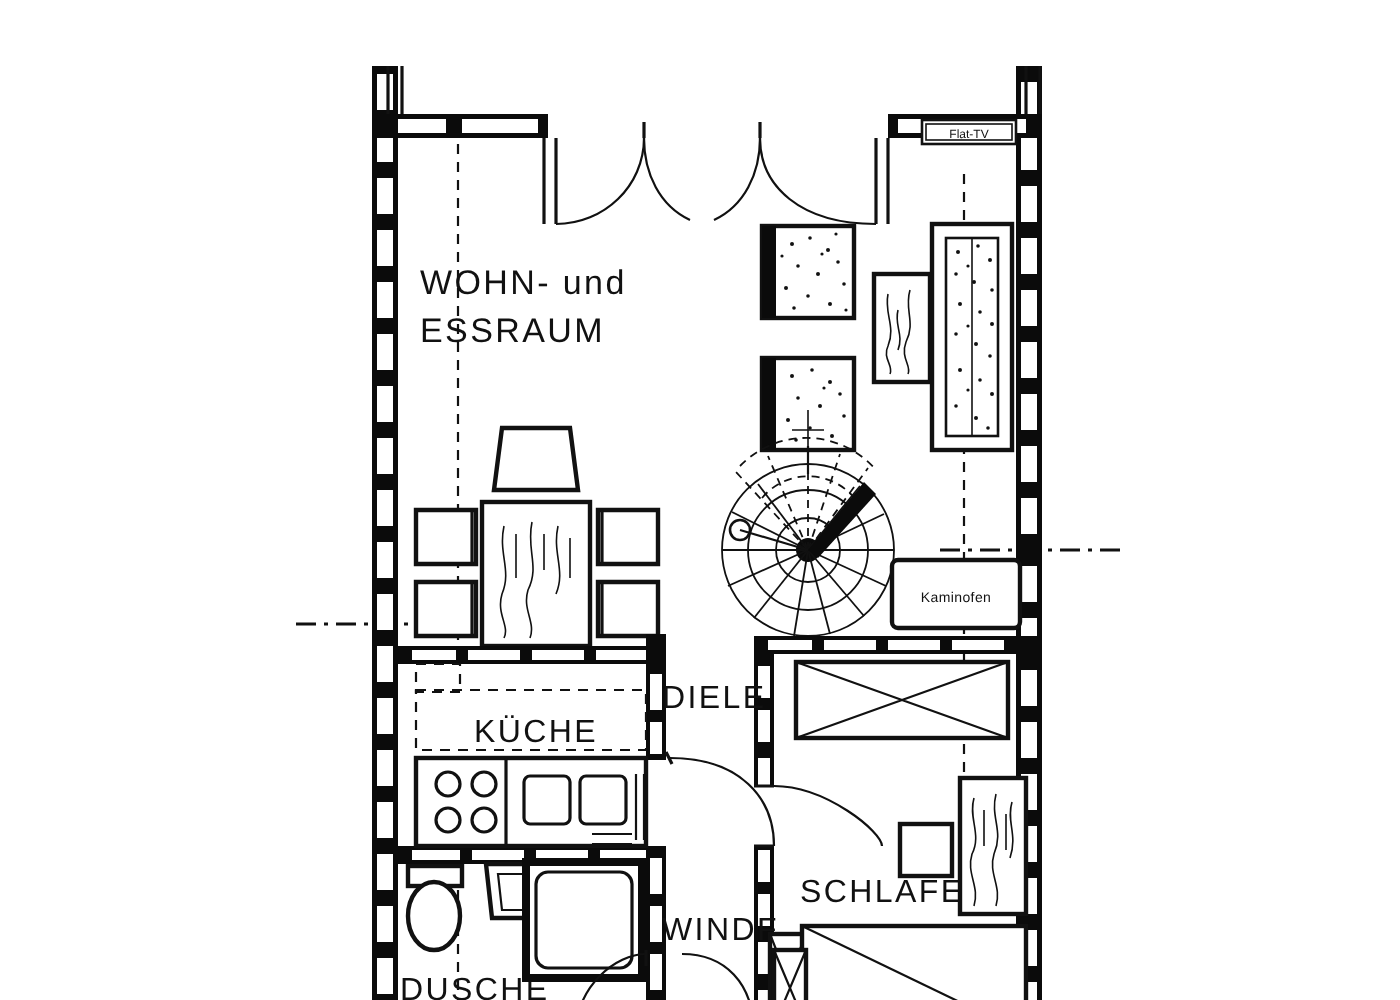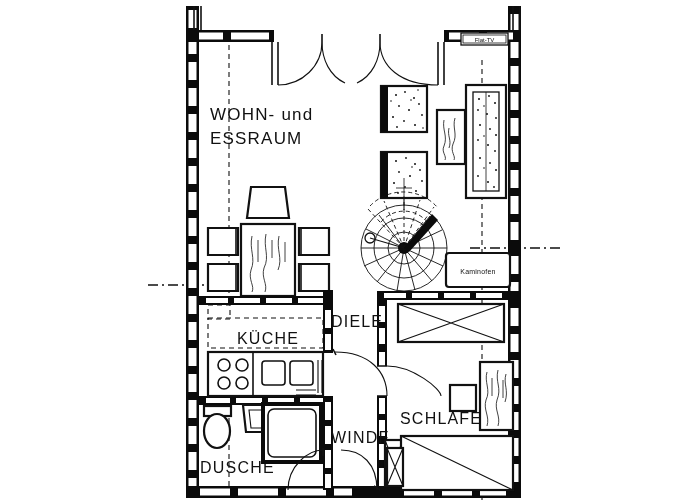--- a/index.html
+++ b/index.html
@@ -3,21 +3,21 @@
 <meta charset="utf-8">
 <title>Grundriss</title>
 <style>
   html,body{margin:0;padding:0;}
   body{
     width:700px;height:500px;
     background:#ffffff;
     font-family:"Liberation Sans", sans-serif;
     overflow:hidden;
   }
-  #plan-wrap{position:relative;width:700px;height:456px;}
+  #plan-wrap{position:relative;width:700px;height:456px;margin-top:27px;}
   svg#floorplan{display:block;width:700px;height:500px;}
   .rm-label{
     font-family:"Liberation Sans", sans-serif;
     font-weight:400;
     fill:#111111;
     letter-spacing:1.2px;
   }
   .rm-label.big{font-size:17px;}
   .rm-label.mid{font-size:16px;}
   .small-label{

